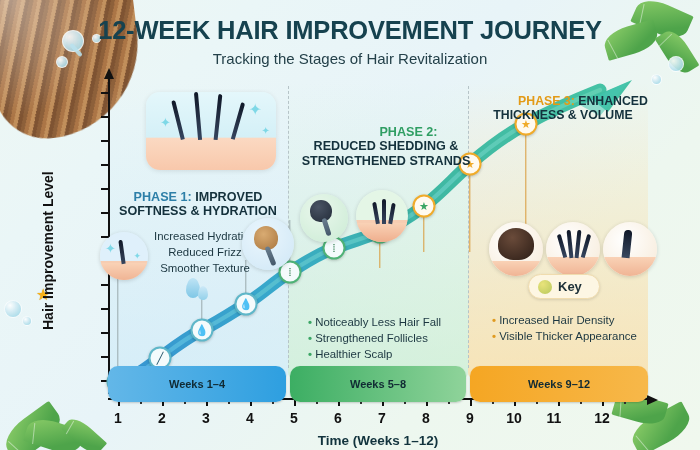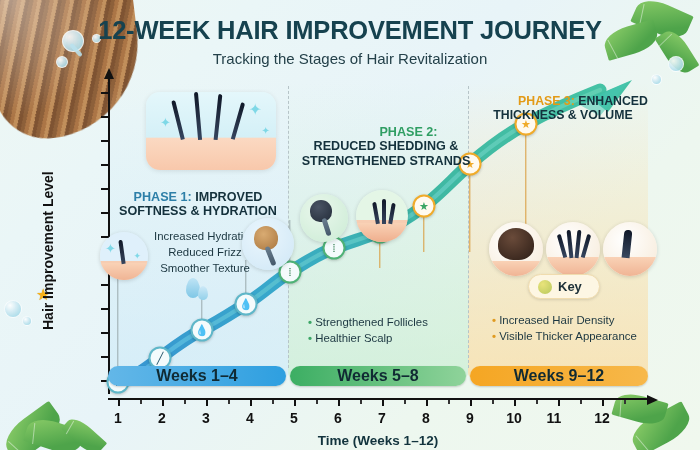--- a/index.html
+++ b/index.html
@@ -105,22 +105,22 @@
 
   .bullets{position:absolute;font-size:11.4px;line-height:1.42;color:#1b3640;}
   #phase1-bullets{left:140px;top:228px;width:130px;text-align:center;}
   #phase2-bullets{left:308px;top:314px;width:164px;}
   #phase3-bullets{left:492px;top:312px;width:172px;}
   .bullets li{list-style:none;white-space:nowrap;}
   #phase2-bullets li::before{content:"• ";color:#3aa564;font-weight:bold;}
   #phase3-bullets li::before{content:"• ";color:#e09a20;font-weight:bold;}
 
   
-  .phase-bar{position:absolute;height:20px;border-radius:10px;display:flex;
-    align-items:center;justify-content:center;font-size:16px;font-weight:bold;color:#102a33;
+  .phase-bar{position:absolute;height:36px;border-radius:10px;display:flex;
+    align-items:center;justify-content:center;font-size:11px;font-weight:bold;color:#102a33;
     box-shadow:0 1px 2px rgba(0,0,0,.18);}
   #bar1{left:108px;top:366px;width:178px;
     background:linear-gradient(90deg,#63b7e8,#2e9fe0);}
   #bar2{left:290px;top:366px;width:176px;
     background:linear-gradient(90deg,#3cae63,#8fd39a);}
   #bar3{left:470px;top:366px;width:178px;
     background:linear-gradient(90deg,#f5a623,#f7b84a);}
 
   
   .illus{position:absolute;border-radius:50%;overflow:hidden;
@@ -332,20 +332,21 @@
     <div style="position:absolute;left:18px;top:10px;width:10px;height:14px;
       background:linear-gradient(180deg,#cde9f7,#93d1ea);border-radius:50% 50% 50% 50%/62% 62% 38% 38%;"></div>
   </div>
 
   <div id="phase2-head" class="phase-head">
     <span class="tag">PHASE 2:</span><br>
     <span>REDUCED SHEDDING &amp;</span><br>
     <span>STRENGTHENED STRANDS</span>
   </div>
   <ul id="phase2-bullets" class="bullets">
+    <li>Noticeably Less Hair Fall</li>
     <li>Strengthened Follicles</li>
     <li>Healthier Scalp</li>
   </ul>
   <div class="illus" style="left:300px;top:194px;width:48px;height:48px;background:radial-gradient(circle at 40% 34%,#e9f7ec,#cbeBd4);">
     <div style="position:absolute;left:10px;top:6px;width:22px;height:22px;border-radius:50% 50% 45% 45%;
       background:radial-gradient(circle at 38% 32%,#4a5464,#222b38);"></div>
     <div style="position:absolute;left:24px;top:24px;width:5px;height:18px;border-radius:3px;
       background:linear-gradient(180deg,#6b7f90,#44586a);transform:rotate(-18deg);"></div>
   </div>
   <div class="illus" style="left:356px;top:190px;width:52px;height:52px;background:linear-gradient(180deg,#e4f6e6 58%,#f7cdb2 58%);">

